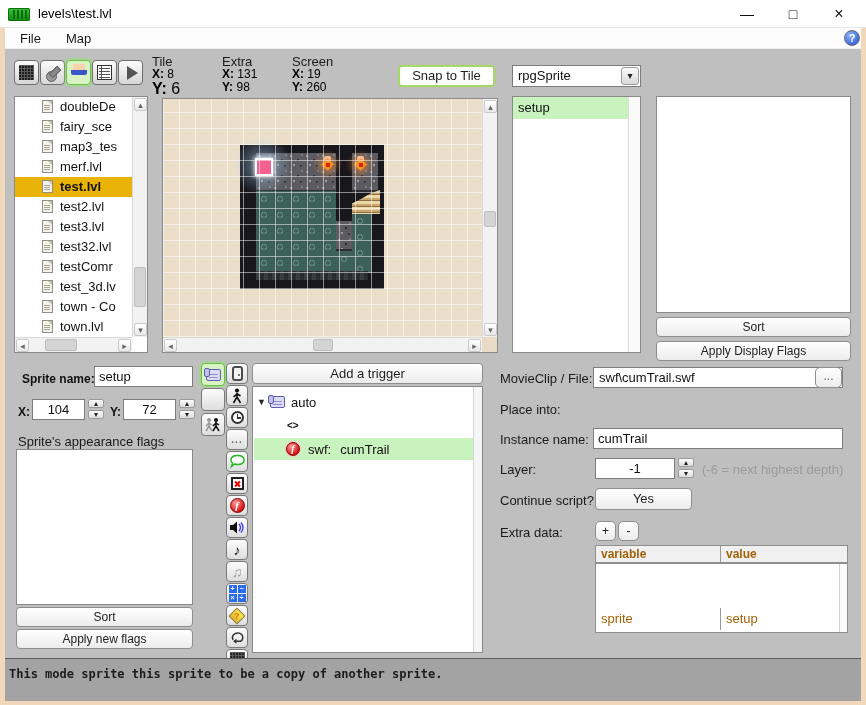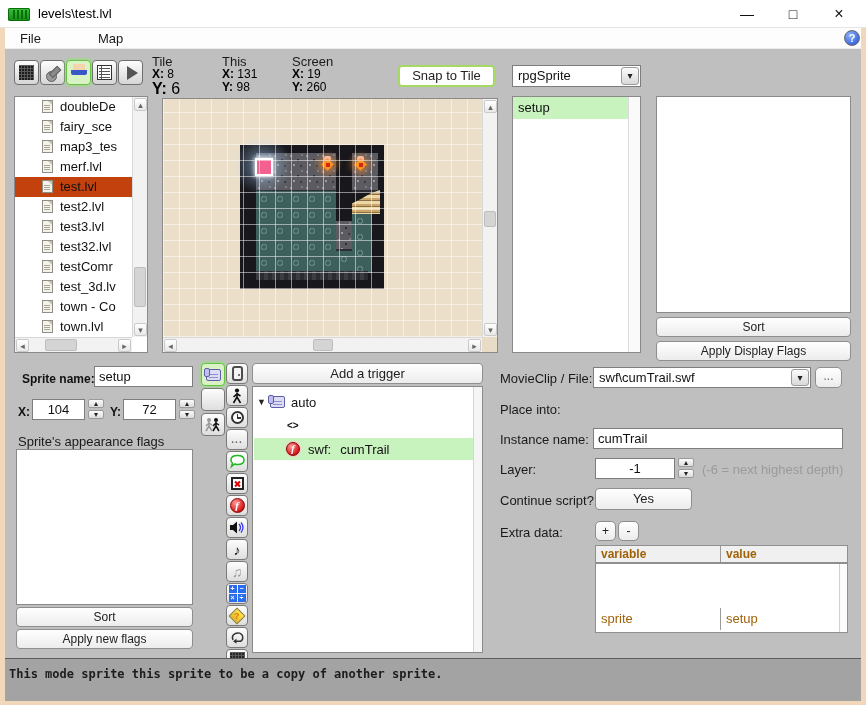--- a/index.html
+++ b/index.html
@@ -11,21 +11,21 @@
   .titlebar { position:absolute; top:0; left:0; width:866px; height:28px; background:#ffffff; border-bottom:1px solid #e4e4e4; }
   .app-icon { position:absolute; left:8px; top:8px; width:22px; height:13px; background:linear-gradient(#3ec43e,#128a12); border-radius:2px;
               box-shadow:inset 0 0 0 1px #0b6d0b; }
   .app-icon::after { content:""; position:absolute; inset:2px 3px; background:repeating-linear-gradient(90deg, transparent 0 2px, #0a6e0a 2px 4px); }
   .title-text { position:absolute; left:38px; top:6px; font-size:13px; color:#000; }
   .win-ctl { position:absolute; top:0; width:46px; height:28px; text-align:center; line-height:28px; font-size:14px; color:#111; }
   .win-min { right:96px; } .win-max { right:50px; } .win-close { right:4px; font-size:16px; }
 
   .menubar { position:absolute; top:28px; left:0; width:866px; height:21px; background:#fdfdfd; border-bottom:1px solid #ececec; }
   .menu-item { position:absolute; top:0; height:21px; line-height:21px; font-size:13px; color:#1a1a1a; padding:0 8px; }
-  .menu-file { left:12px; } .menu-map { left:58px;margin-left:32px; }
+  .menu-file { left:12px; } .menu-map { left:58px; }
   .help-icon { position:absolute; right:6px; top:2px; width:16px; height:16px; border-radius:50%;
                background:radial-gradient(circle at 35% 30%, #8db2fa, #1c4fd0); border:1px solid #6a6a6a;
                color:#fff; font-weight:bold; font-size:11px; text-align:center; line-height:15px; }
 
   .frame-l { position:absolute; left:0; top:28px; width:5px; bottom:0; background:#f1d8ba; }
   .frame-r { position:absolute; right:0; top:28px; width:5px; bottom:0; background:#f1d8ba; }
   .frame-b { position:absolute; left:0; right:0; bottom:0; height:4px; background:#f1d8ba; }
 
   .client { position:absolute; left:5px; top:49px; width:856px; height:652px; background:#bfbfbf; }
 
@@ -107,21 +107,21 @@
   .sprite-marker { position:absolute; width:18px; height:18px; background:#f2618f; border:2px solid #fff; z-index:3;
                    box-shadow:0 0 4px 1px rgba(255,255,255,.8); }
   .torch { position:absolute; width:13px; height:18px; z-index:2; }
   .torch .cap { position:absolute; top:0; left:3px; width:7px; height:5px; background:#edd0da; border-radius:2px; }
   .torch .flame { position:absolute; top:4px; left:2px; width:9px; height:9px; background:#ff9224; transform:rotate(45deg);
                   box-shadow:0 0 7px 3px rgba(255,140,40,.6); }
   .torch .core { position:absolute; top:7px; left:5px; width:4px; height:4px; background:#cf2a10; }
 
   
   .fl-item { position:relative; height:20px; line-height:20px; font-size:13px; color:#111; padding-left:45px; white-space:nowrap; overflow:hidden; }
-  .fl-item.sel { background:#c2410c; }
+  .fl-item.sel { background:#eab308;font-weight:bold; }
   .doc-icon { position:absolute; left:27px; top:3px; width:11px; height:13px; background:#f4f2ea; border:1px solid #8f8f83; }
   .doc-icon::before { content:""; position:absolute; right:0; top:0; border-left:4px solid transparent; border-top:4px solid #c6c4b4; }
   .doc-icon::after { content:""; position:absolute; left:1px; top:4px; width:6px; height:5px;
                      background:repeating-linear-gradient(0deg, #a8a698 0 1px, transparent 1px 2px); }
   .sl-item { height:22px; line-height:22px; font-size:13px; color:#111; padding-left:5px; }
   .sl-item.sel { background:#c9f3be; }
 
   
   .ticon { position:absolute; width:22px; height:21px; border:1px solid #7a7a7a; border-radius:4px;
            background:linear-gradient(#fdfdfd,#dedede); display:flex; align-items:center; justify-content:center; overflow:hidden; }
@@ -203,21 +203,21 @@
       <span class="i-list"></span>
     </div>
   <div class="tbtn" style="left:113px;top:11px">
       <span class="i-play"></span>
     </div>
 
   <div class="abs label" style="left:147px;top:5px">Tile</div>
   <div class="abs" style="left:147px;top:18px;font-size:12px"><b>X:</b> <span>8</span></div>
   <div class="abs" style="left:147px;top:31px;font-size:16px"><b>Y:</b> <span>6</span></div>
 
-  <div class="abs label" style="left:217px;top:5px">This</div>
+  <div class="abs label" style="left:217px;top:5px">Extra</div>
   <div class="abs" style="left:217px;top:18px;font-size:12px"><b>X:</b> <span>131</span></div>
   <div class="abs" style="left:217px;top:31px;font-size:12px"><b>Y:</b> <span>98</span></div>
 
   <div class="abs label" style="left:287px;top:5px">Screen</div>
   <div class="abs" style="left:287px;top:18px;font-size:12px"><b>X:</b> <span>19</span></div>
   <div class="abs" style="left:287px;top:31px;font-size:12px"><b>Y:</b> <span>260</span></div>
 
   <div class="snap-btn" style="left:393px;top:16px;width:97px;height:22px">Snap to Tile</div>
 
   <div class="combo abs" style="left:507px;top:16px;width:129px;height:22px">
@@ -417,21 +417,21 @@
     <div class="tree-row sel" style="left:1px;top:51px;width:219px;padding-left:32px">
       <span class="i-flash small" style="margin-right:8px;flex:none">f</span>
       <span>swf:</span>
       <span style="width:9px"></span>
       <span>cumTrail</span>
     </div>
     <div style="position:absolute;top:0;right:0;width:9px;bottom:0;background:#f5f5f5;border-left:1px solid #d5d5d5"></div>
   </div>
 
   <div class="abs label" style="left:495px;top:322px">MovieClip / File:</div>
-  <div class="combo abs" style="left:588px;top:318px;width:218px;height:21px">
+  <div class="combo abs" style="left:588px;top:318px;width:250px;height:21px">
     <span class="val">swf\cumTrail.swf</span>
     <span class="dd-btn"></span>
   </div>
   <div class="btn abs" style="left:810px;top:318px;width:27px;height:21px;line-height:17px;border-radius:5px;color:#667">...</div>
 
   <div class="abs label" style="left:495px;top:353px">Place into:</div>
 
   <div class="abs label" style="left:495px;top:383px">Instance name:</div>
   <input class="tf abs" style="left: 588px; top: 379px; width: 250px; height: 21px;" value="cumTrail">
 

